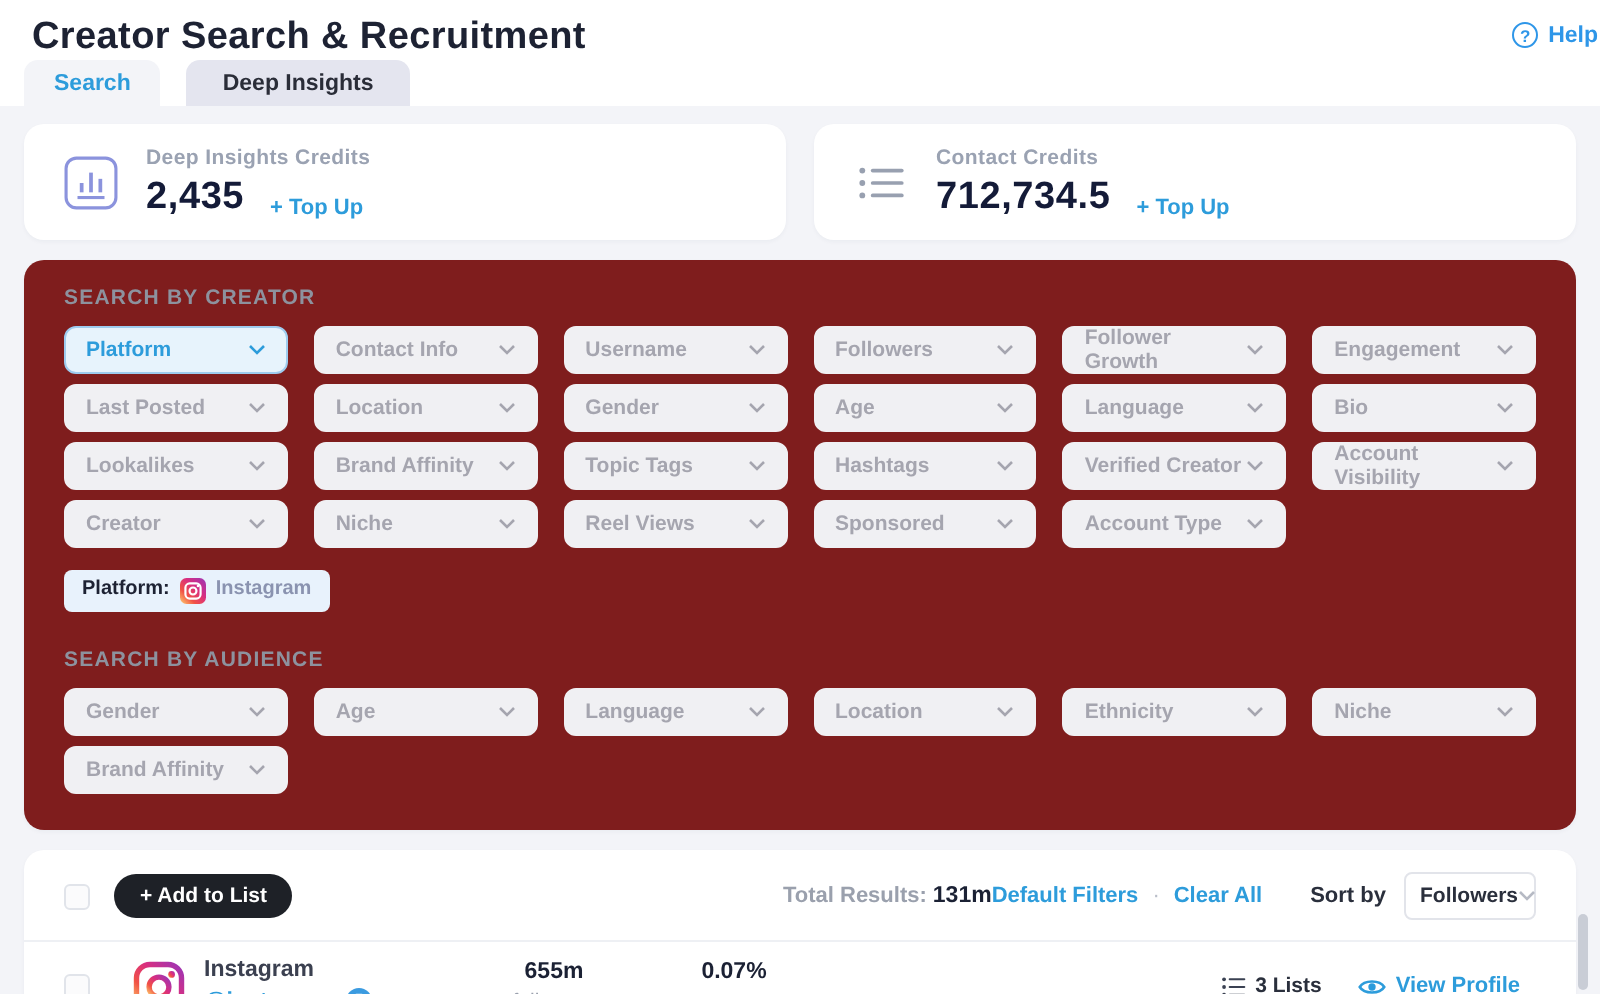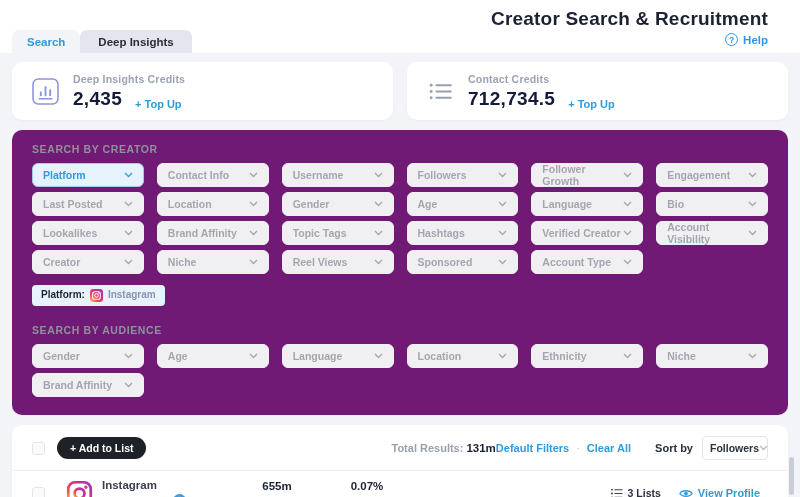--- a/index.html
+++ b/index.html
@@ -6,38 +6,38 @@
   html,body { width:800px; height:497px; }
   body {
     font-family: "Liberation Sans", sans-serif;
     background:#f3f4f8;
     overflow:hidden;
     position:relative;
     color:#20242e;
   }
   
   .topbar { background:#ffffff; height:53px; position:relative; }
-  .title-row { display:flex; justify-content:space-between; align-items:flex-end; padding:8px 32px 0 16px;flex-direction:column; }
+  .title-row { display:flex; justify-content:space-between; align-items:flex-start; padding:8px 1px 0 16px; }
   .page-title { font-size:19px; font-weight:800; color:#1d2233; letter-spacing:.2px; }
   .help-link { display:flex; align-items:center; gap:5px; color:#2e96e8; font-size:11.5px; font-weight:700; margin-top:3px; cursor:pointer; }
   .help-circle { width:13px; height:13px; border:1.3px solid #2e96e8; border-radius:50%; display:inline-flex; align-items:center; justify-content:center; font-size:8.5px; font-weight:700; }
-  .tabs { position:absolute; bottom:0; left:12px; display:flex; }
+  .tabs { position:absolute; bottom:0; left:12px; display:flex; gap:13px; }
   .tab { height:23px; display:flex; align-items:center; padding:0 18px; border-radius:7px 7px 0 0; background:#e4e5ef; font-size:11.5px; font-weight:700; color:#2a2d38; cursor:pointer; }
   .tab.active { background:#f3f4f8; color:#2d9cdb; padding:0 15px; }
   
   .content { padding:9px 12px 0 12px; }
   .cards { display:flex; gap:14px; }
   .card { flex:1; background:#fff; border-radius:10px; height:58px; display:flex; align-items:center; padding:0 10px 0 10px; box-shadow:0 1px 2px rgba(30,40,80,.04); }
   .card-icon { width:27px; margin:0 14px 0 10px; flex:0 0 auto; }
   .card-label { font-size:10.5px; color:#9aa2b2; font-weight:600; letter-spacing:.2px; margin-bottom:3px; }
   .card-valrow { display:flex; align-items:flex-end; gap:13px; }
   .card-value { font-size:19px; font-weight:800; color:#141b38; letter-spacing:.3px; }
   .topup { font-size:11px; font-weight:700; color:#2d9cdb; cursor:pointer; }
   
-  .panel { background:#701a75; border-radius:10px; margin-top:10px; padding:13px 8px 18px 8px; box-shadow:0 1px 2px rgba(30,40,80,.04); }
+  .panel { background:#7f1d1d; border-radius:10px; margin-top:10px; padding:13px 8px 18px 8px; box-shadow:0 1px 2px rgba(30,40,80,.04); }
   .section-label { font-size:10.5px; font-weight:700; color:#8d929e; letter-spacing:.6px; margin:0 0 8px 12px; }
   .fgrid { display:grid; grid-template-columns:repeat(6,1fr); gap:5px 13px; padding:0 12px; }
   .dd { height:24px; background:#f0f0f3; border:1px solid #f0f0f3; border-radius:6px; display:flex; align-items:center; justify-content:space-between; padding:0 10px; font-size:10.5px; font-weight:700; color:#a5a5af; cursor:pointer; }
   .dd .chev { color:#a5a5af; display:flex; }
   .dd.active { background:#e7f3fc; border-color:#9ecbee; color:#2d9cdb; }
   .dd.active .chev { color:#2d9cdb; }
   .chip-row { padding:10px 12px 2px 12px; }
   .chip { display:inline-flex; align-items:flex-start; gap:5px; background:#e8f2fc; border-radius:4px; padding:4px 9px; font-size:10px; }
   .chip-label { font-weight:800; color:#1d2233; }
   .chip-value { color:#8a93b0; font-weight:600; }

